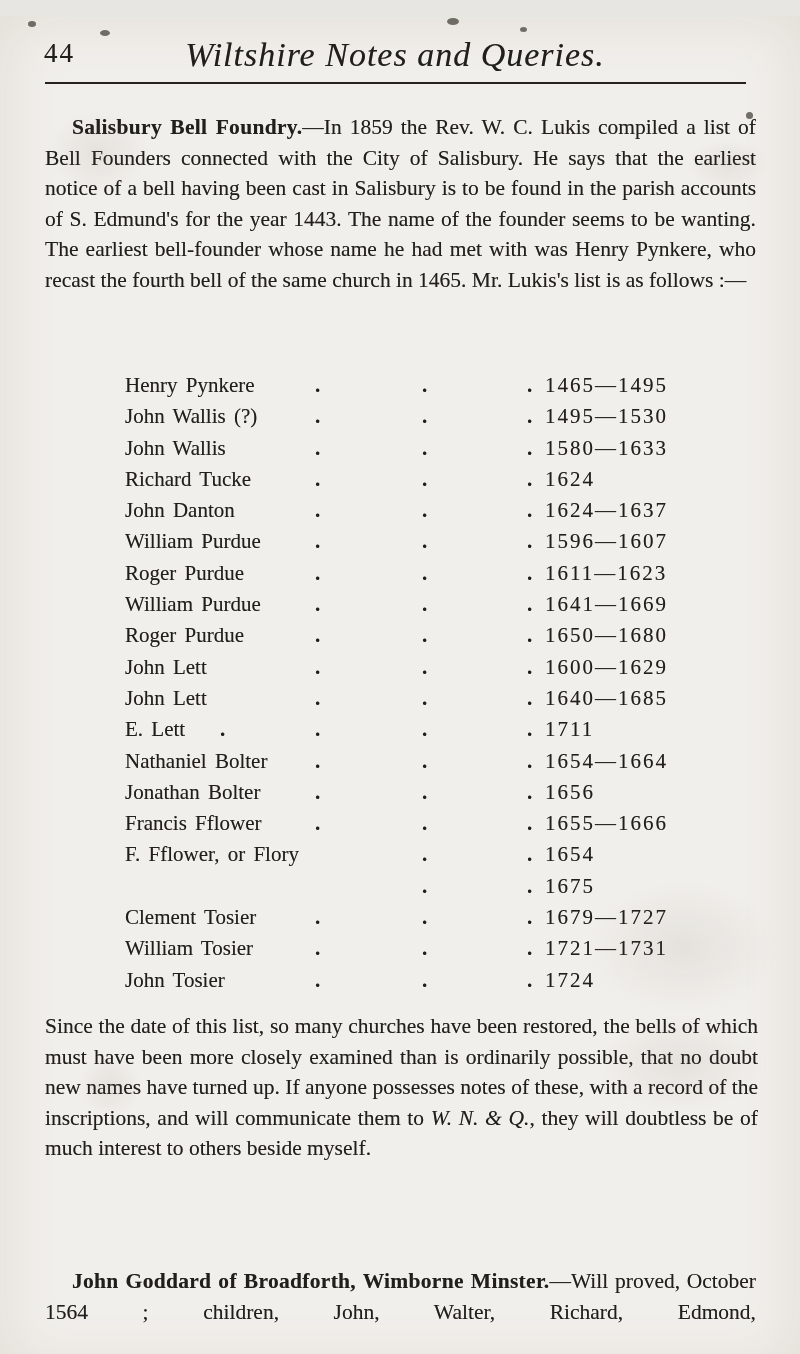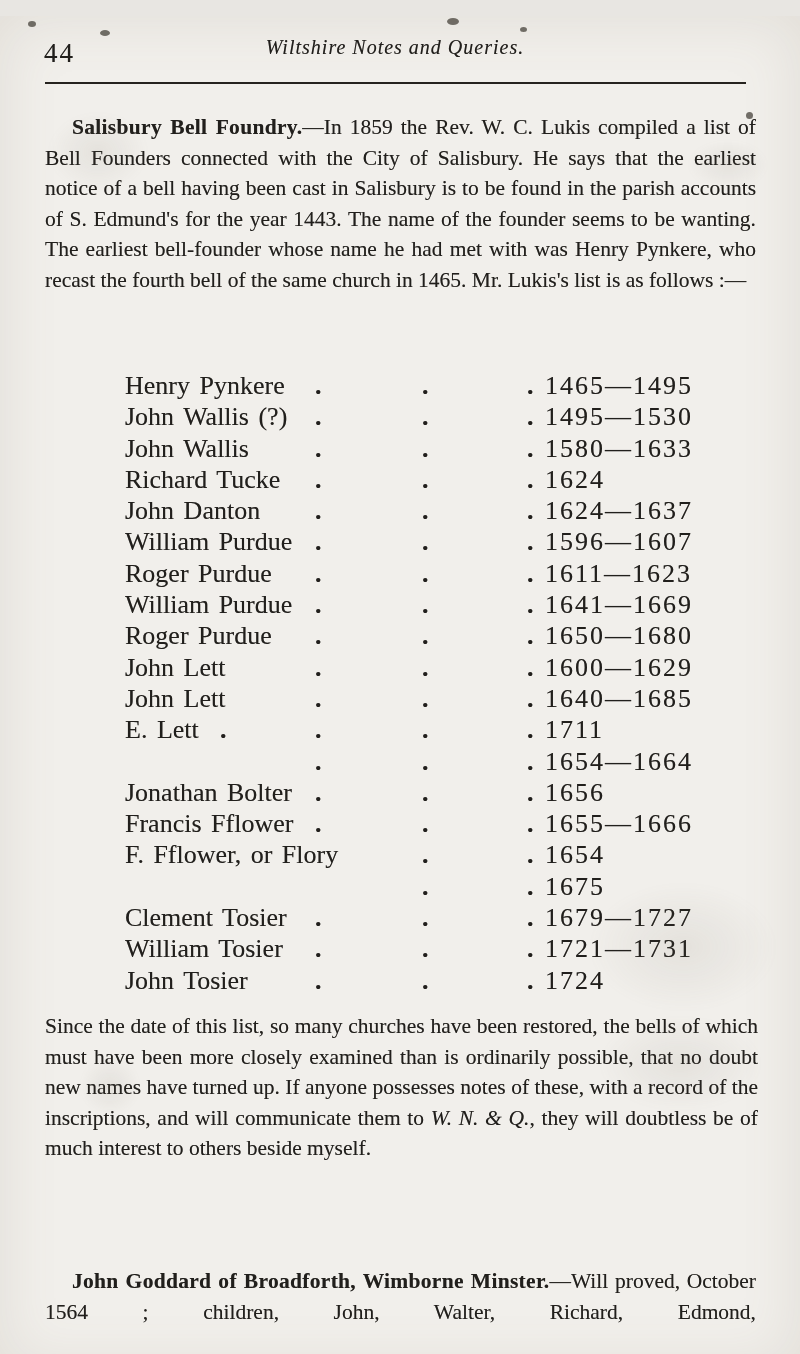--- a/index.html
+++ b/index.html
@@ -14,38 +14,38 @@
     color:#211f1c;
     text-shadow:0 0 0.5px rgba(33,30,26,0.45);
   }
   .pagenum{
     position:absolute;left:44px;top:22px;
     font-size:27px;letter-spacing:2px;
   }
   .journal-title{
     position:absolute;left:0;right:10px;top:20px;
     text-align:center;
-    font-style:italic;font-size:20px;letter-spacing:1px;
+    font-style:italic;font-size:34px;letter-spacing:1px;
   }
   .rule{
     position:absolute;left:45px;top:66px;width:701px;height:2px;
     background:#26231f;
     box-shadow:0 2px 1px -1px rgba(60,55,48,0.35);
   }
   .para{
     position:absolute;left:45px;width:711px;
     margin:0;
     font-size:21.5px;line-height:30.6px;
     text-align:justify;
   }
   .indent{text-indent:27px;}
   .lead{font-weight:700;letter-spacing:0.3px;}
   .para-intro{top:96px;}
   .founder-list{position:absolute;left:0;top:354px;width:800px;}
-  .frow{position:relative;height:31.3px;font-size:26px;line-height:31.3px;}
+  .frow{position:relative;height:31.3px;font-size:21px;line-height:31.3px;}
   .fname{position:absolute;left:125px;word-spacing:3px;}
   .fdot{position:absolute;font-weight:700;}
   .fyears{position:absolute;left:545px;letter-spacing:2px;font-variant-numeric:oldstyle-nums;}
   .para-closing{top:995px;width:713px;}
   .sig-line{
     position:absolute;left:45px;top:1184px;width:710px;height:32px;
     font-size:21.5px;line-height:31px;
   }
   .place{font-style:italic;margin-left:27px;letter-spacing:0.5px;}
   .sig{position:absolute;right:36px;letter-spacing:4px;}
@@ -152,20 +152,21 @@
       </div>
       <div class="frow">
         <span class="fname">E. Lett</span>
         <span class="fdot" style="left: 220px;">.</span>
         <span class="fdot" style="left: 315px;">.</span>
         <span class="fdot" style="left: 422px;">.</span>
         <span class="fdot" style="left: 527px;">.</span>
         <span class="fyears">1711</span>
       </div>
       <div class="frow">
+        <span class="fname">Nathaniel Bolter</span>
         <span class="fdot" style="left: 315px;">.</span>
         <span class="fdot" style="left: 422px;">.</span>
         <span class="fdot" style="left: 527px;">.</span>
         <span class="fyears">1654—1664</span>
       </div>
       <div class="frow">
         <span class="fname">Jonathan Bolter</span>
         <span class="fdot" style="left: 315px;">.</span>
         <span class="fdot" style="left: 422px;">.</span>
         <span class="fdot" style="left: 527px;">.</span>

